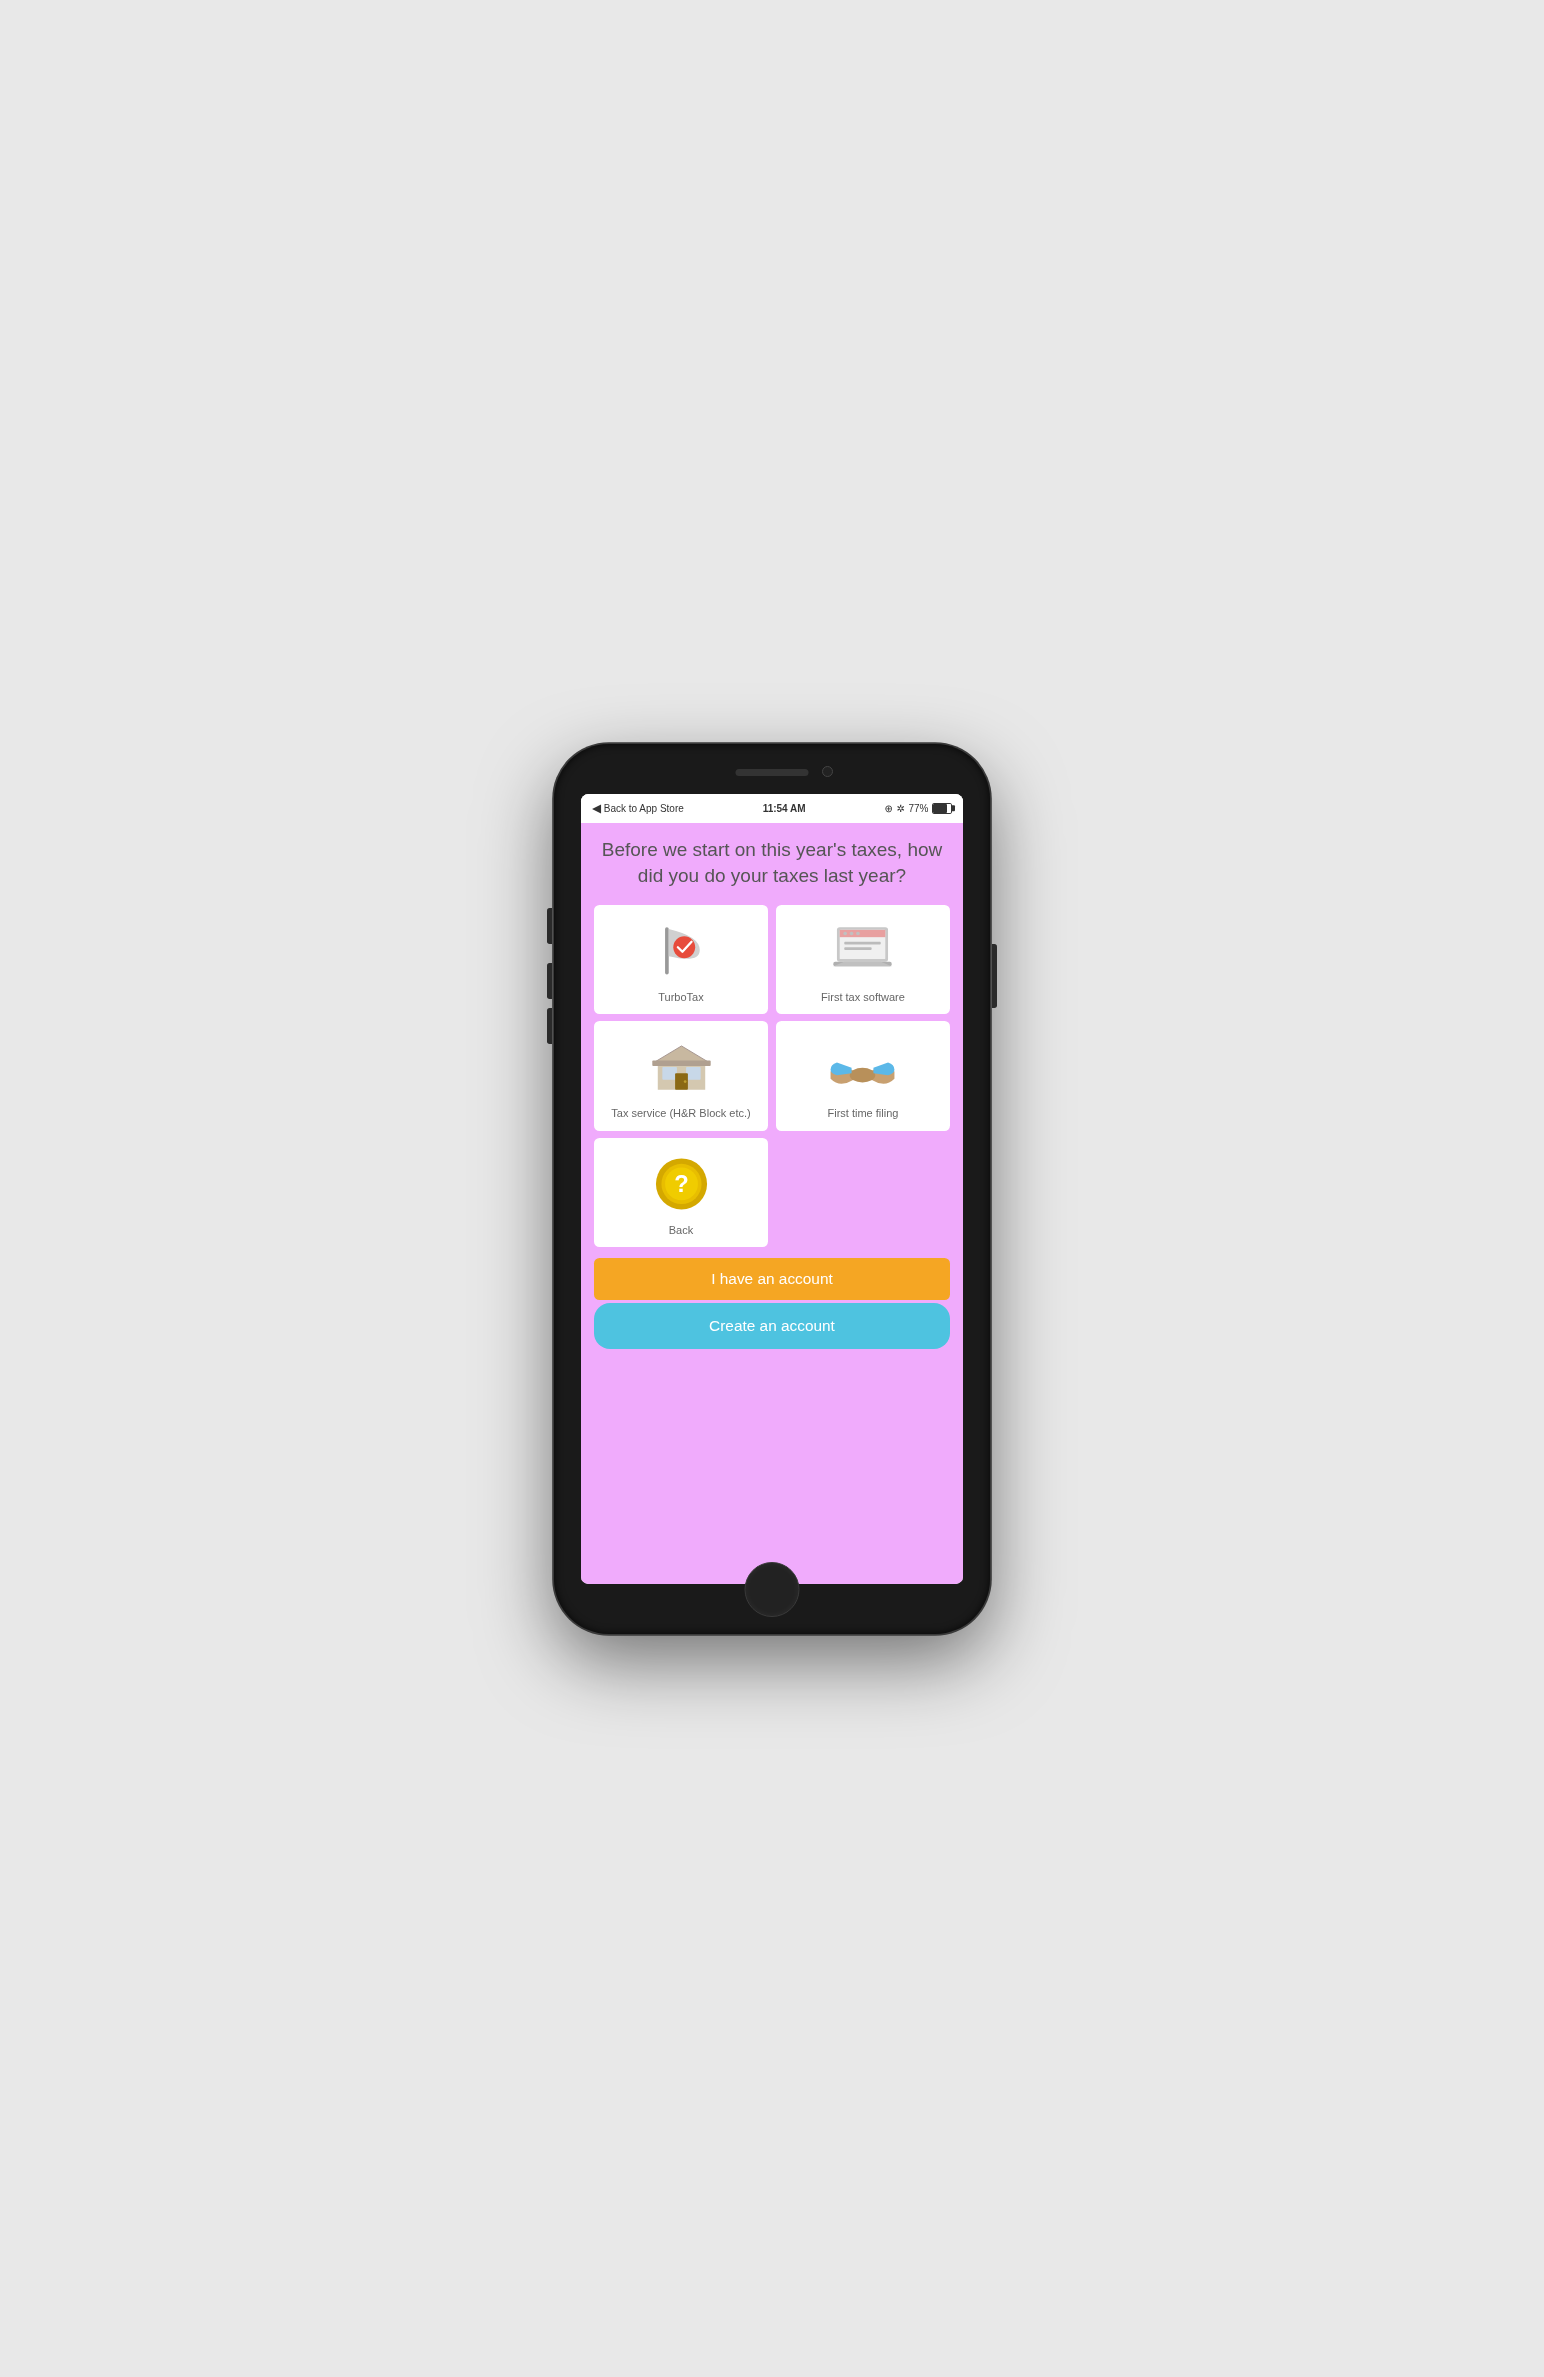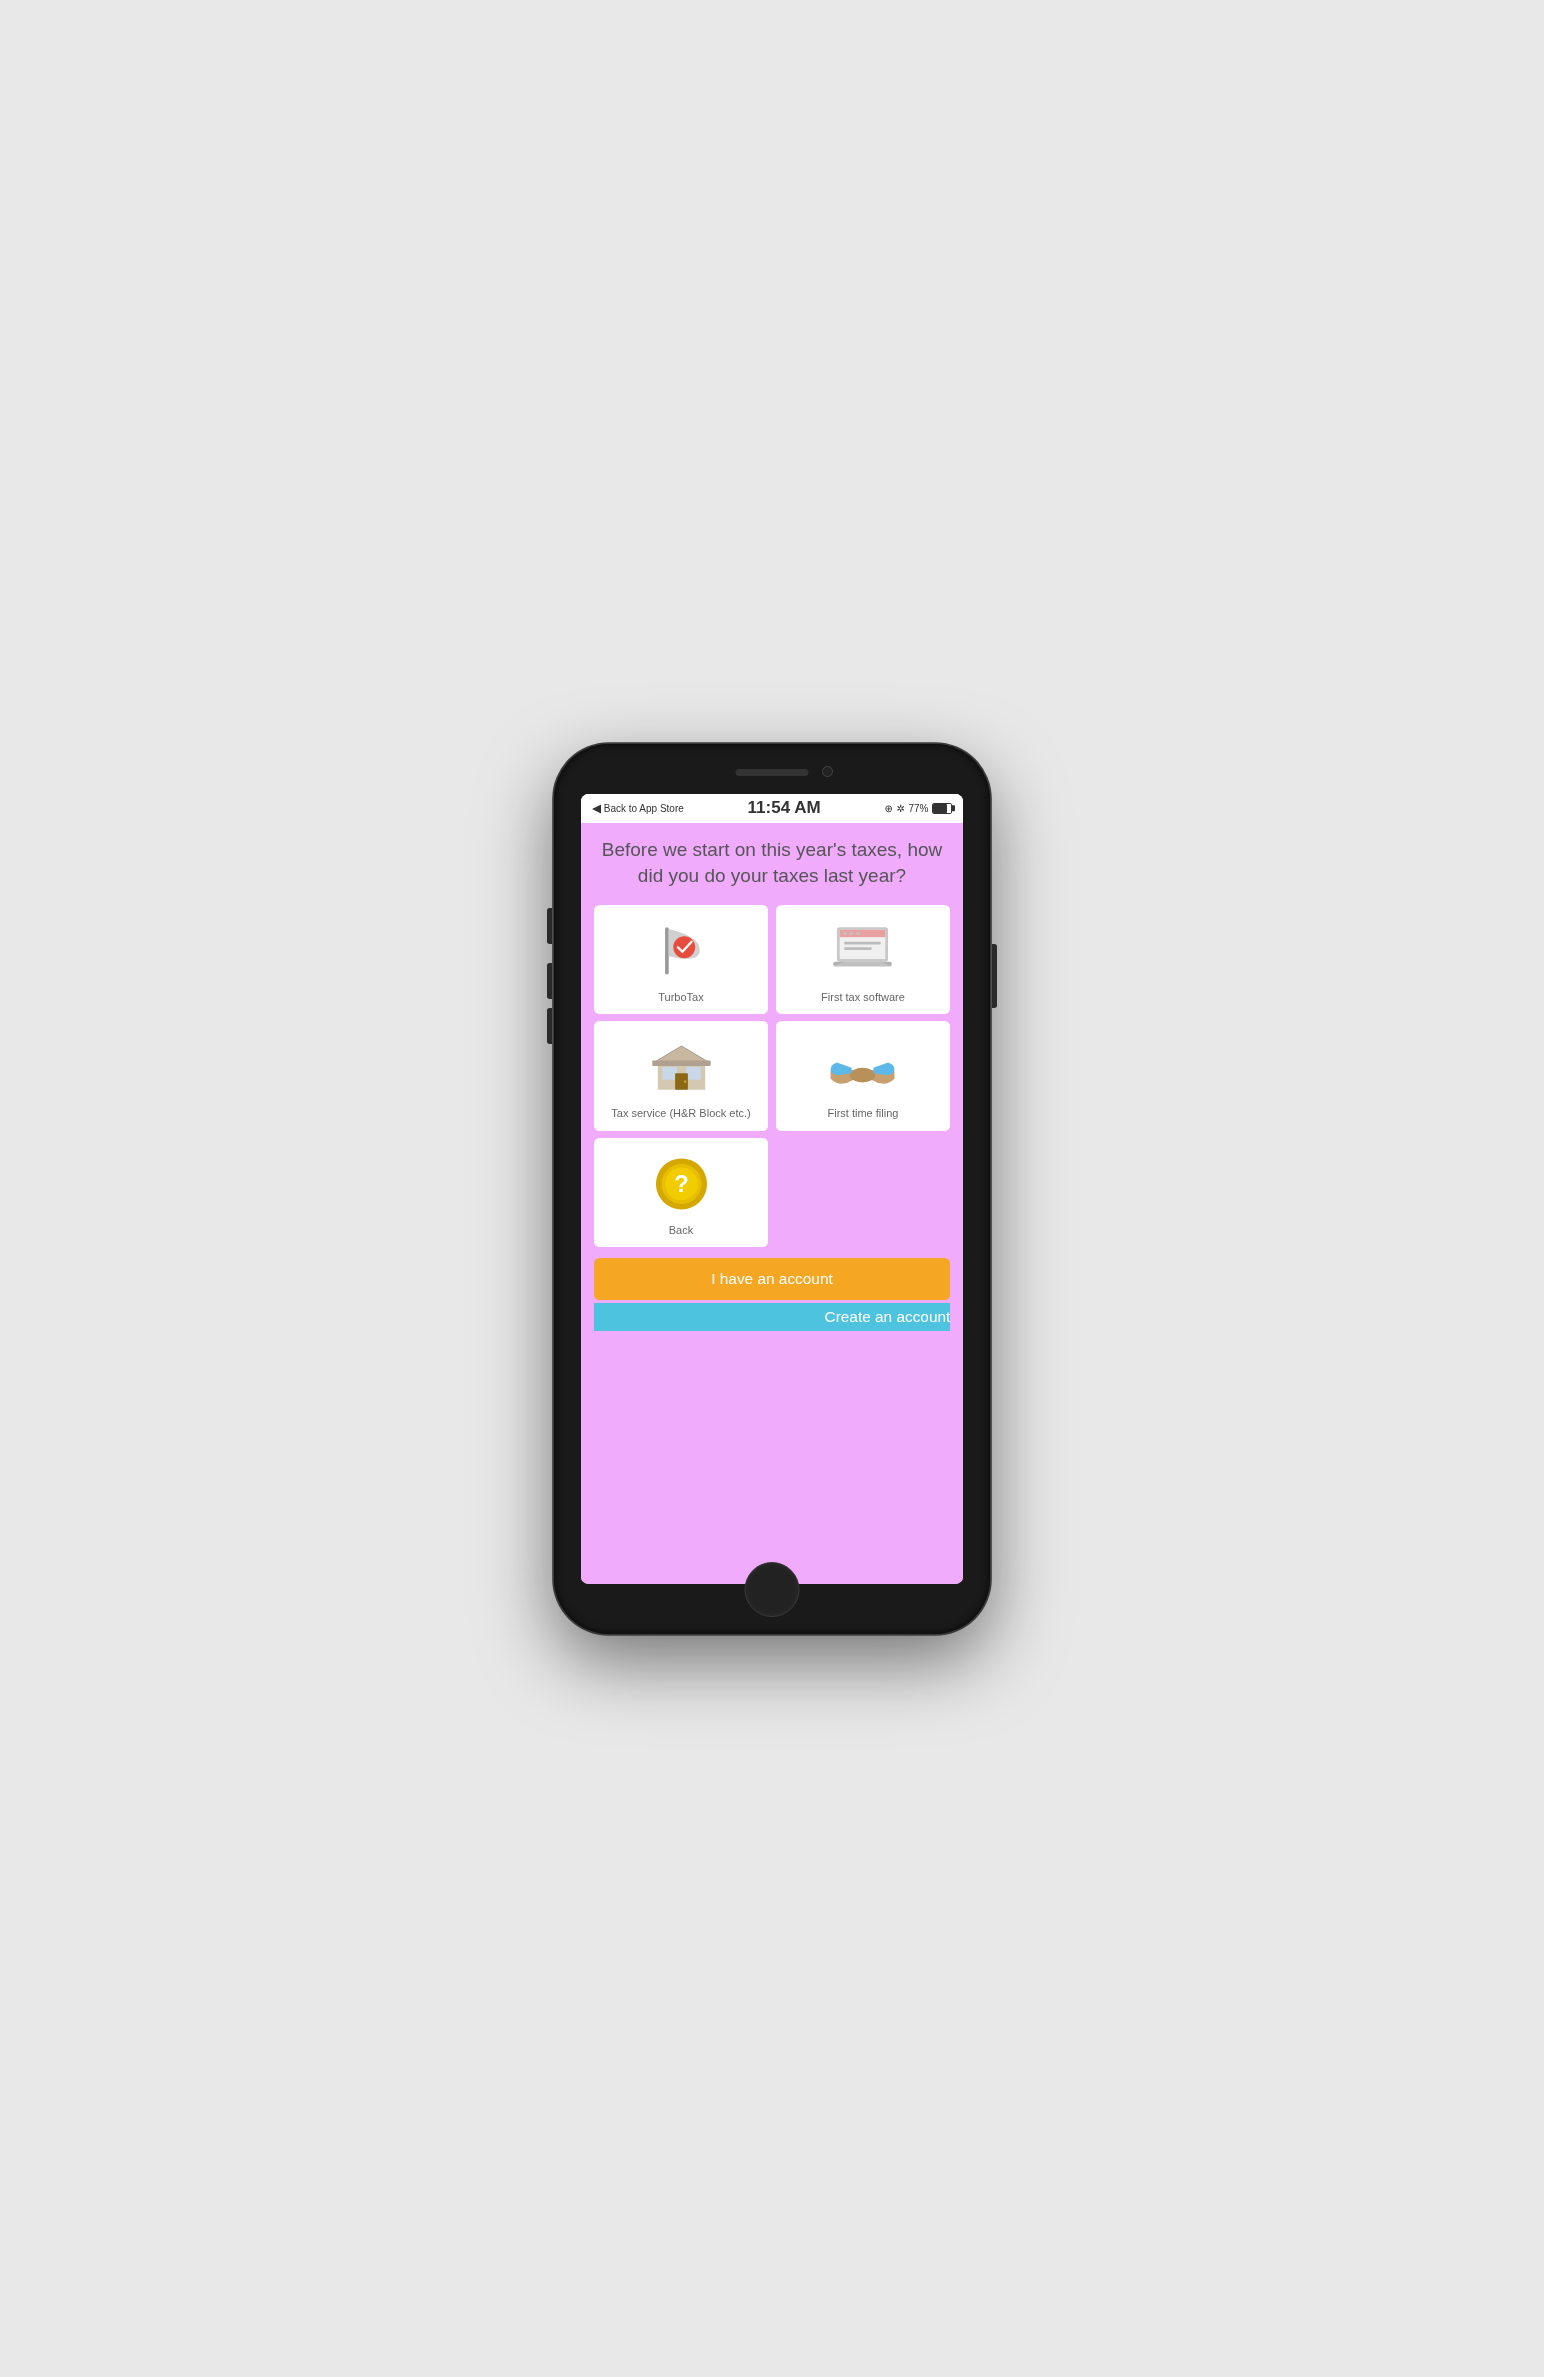--- a/index.html
+++ b/index.html
@@ -126,21 +126,21 @@
       align-items: center;
       gap: 2.7px;
       font-size: 10px;
     }
 
     .status-left .back-arrow {
       font-size: 11.8px;
     }
 
     .status-center {
-      font-size: 17px;
+      font-size: 10px;
       font-weight: 600;
       color: #333;
     }
 
     .status-right {
       display: flex;
       align-items: center;
       gap: 3.6px;
       font-size: 10px;
     }
@@ -237,27 +237,26 @@
       font-weight: 500;
       width: 100%;
       cursor: pointer;
       margin-bottom: 3px;
     }
 
     .btn-create-account {
       background: #4ec3e0;
       color: white;
       border: none;
-      border-radius: 0;
-      height: 28px;
+      border-radius: 16px;
+      height: 46px;
       font-size: 15.4px;
       font-weight: 500;
       width: 100%;
       cursor: pointer;
-      text-align: right;
     }
 
     .buttons-area {
       padding: 0 0 5.5px;
     }
   </style>
 </head>
 <body>
 
 <div class="phone-wrapper">

